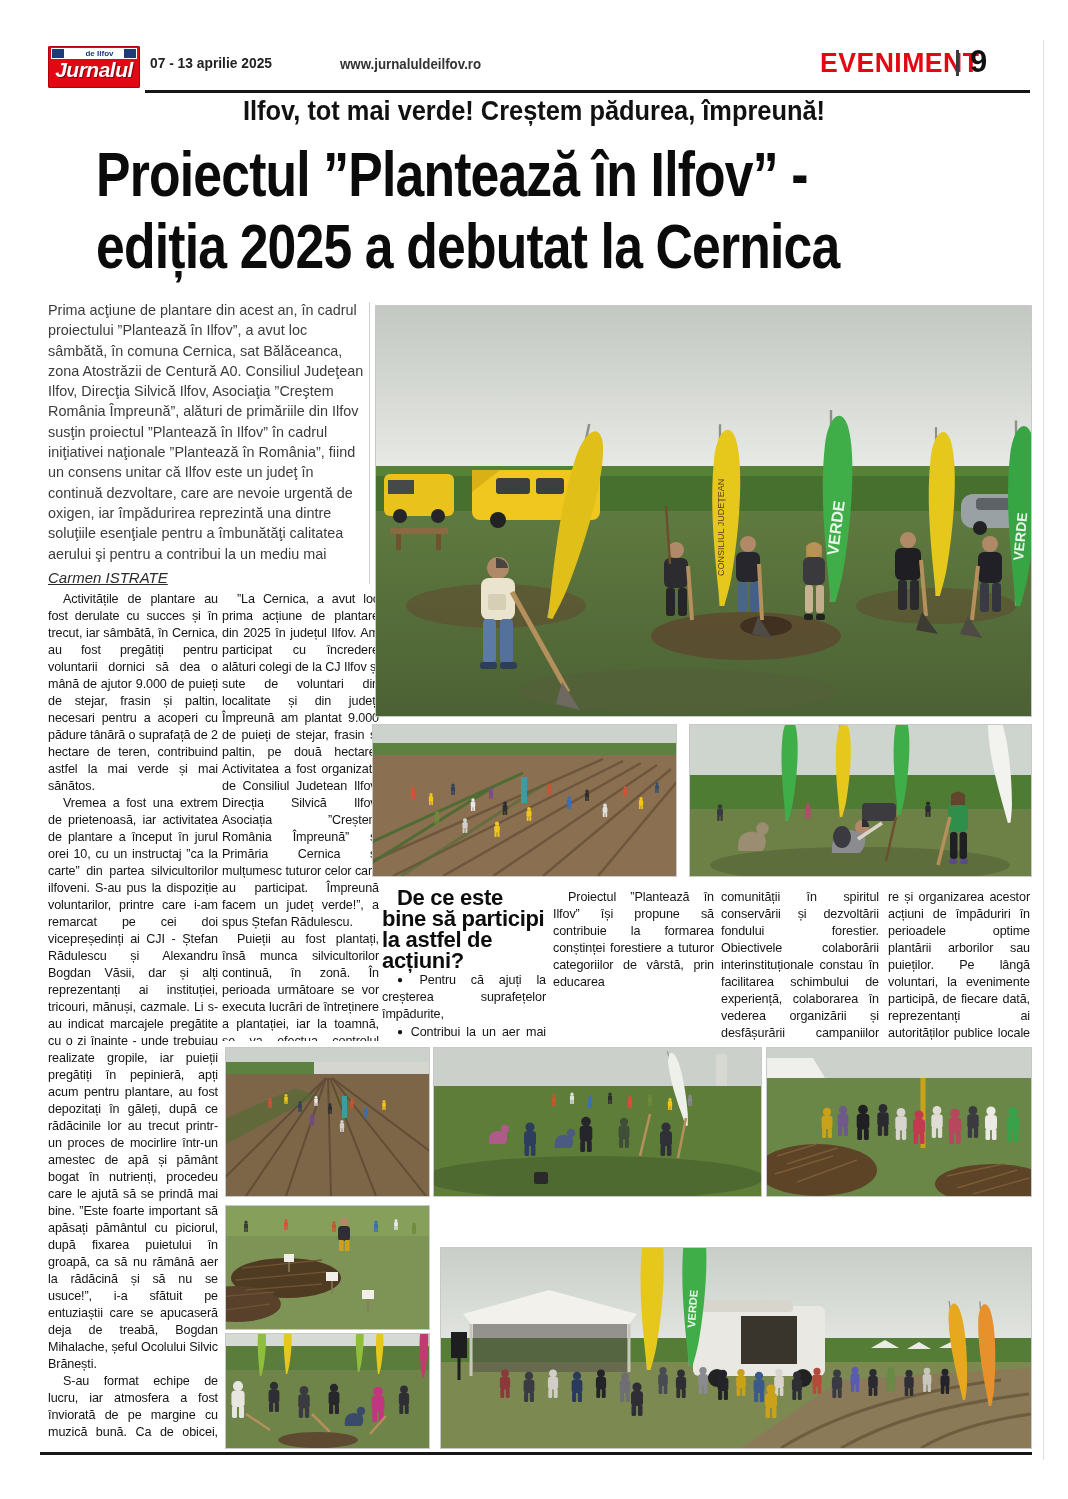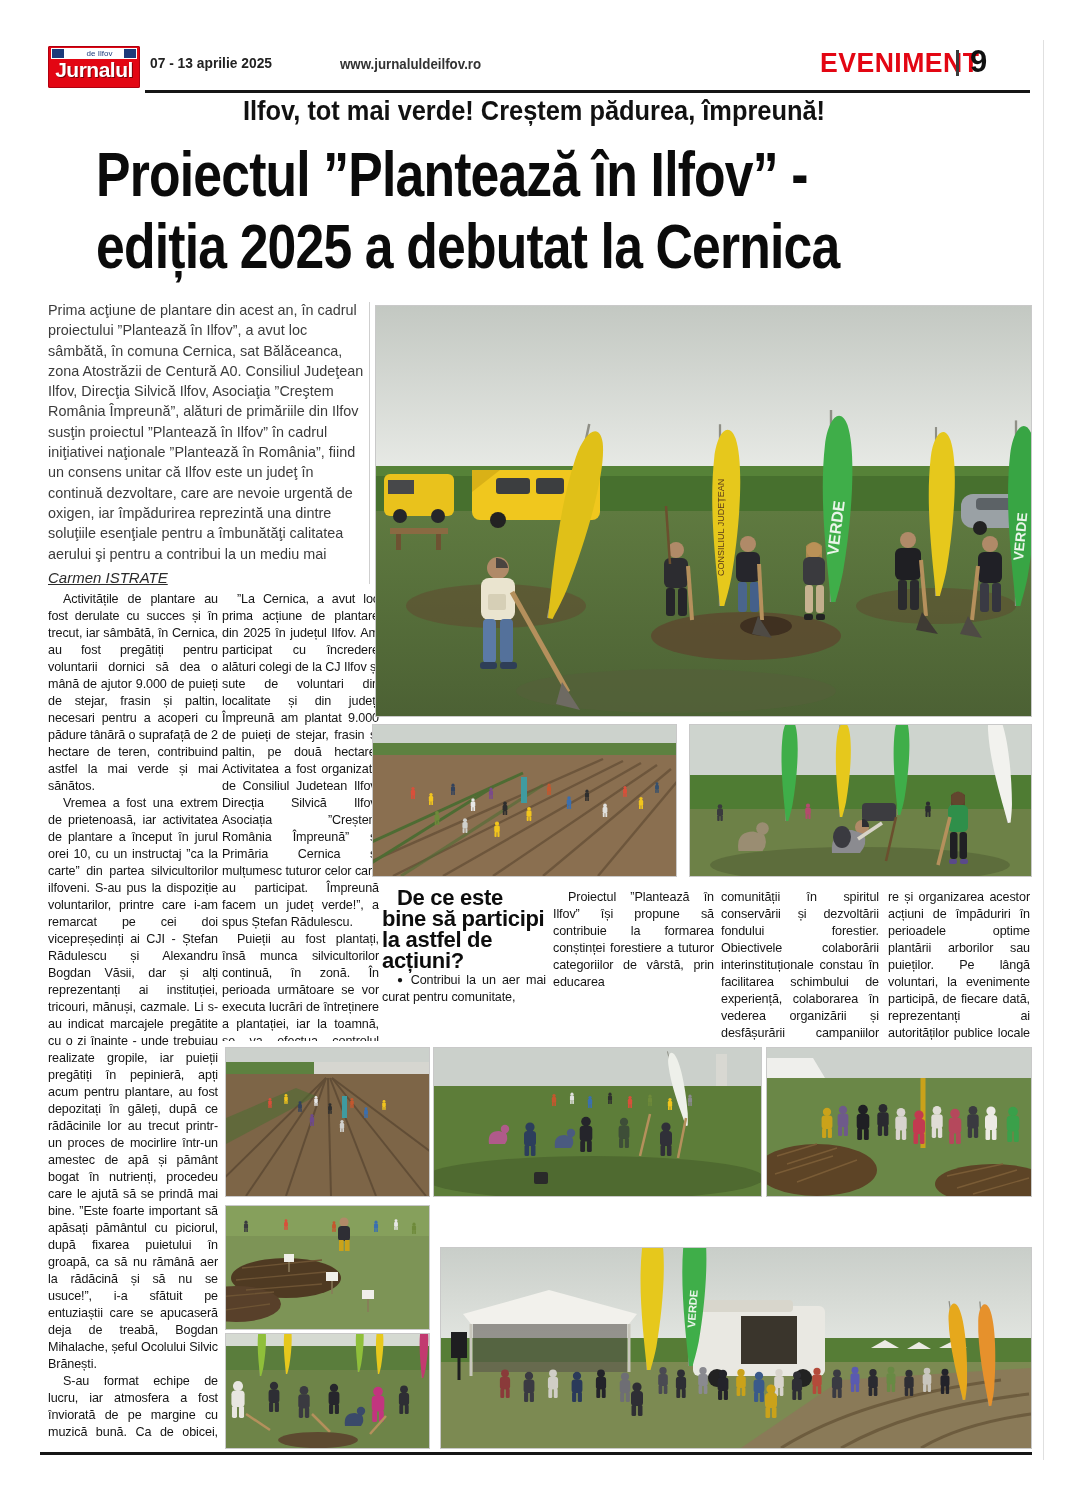--- a/index.html
+++ b/index.html
@@ -7,23 +7,23 @@
         font-family:"Liberation Sans", sans-serif;color:#1f1f1f;overflow:hidden;}
   .abs{position:absolute;}
 
   
   .logo{left:48px;top:46px;width:92px;height:42px;background:#e30613;border-radius:2px;
         box-shadow:0 0 0 1px #b00010 inset;}
   .logo-top{position:absolute;left:3px;top:2px;right:3px;height:11px;background:#fff;
             display:flex;align-items:center;justify-content:center;}
   .logo-top:before,.logo-top:after{content:"";width:12px;height:9px;background:#1d3a7a;position:absolute;top:1px;}
   .logo-top:before{left:1px;} .logo-top:after{right:1px;}
-  .logo-top span{font-size:8px;font-weight:normal;color:#1d3a7a;line-height:1;padding-left:11px;}
+  .logo-top span{font-size:8px;font-weight:bold;color:#1d3a7a;line-height:1;padding-left:11px;}
   .logo-main{position:absolute;left:0;right:0;top:12px;text-align:center;color:#fff;
-             font-weight:bold;font-size:21px;letter-spacing:-0.5px;
+             font-style:italic;font-weight:bold;font-size:21px;letter-spacing:-0.5px;
              text-shadow:1px 1px 0 #7a0008;}
   .hdr-date{left:150px;top:54px;font-size:15px;font-weight:bold;color:#222;transform:scaleX(0.92);transform-origin:left;}
   .hdr-site{left:340px;top:56px;font-size:14px;font-weight:bold;color:#333;transform:scaleX(0.95);transform-origin:left;}
   .hdr-section{left:820px;top:47px;font-size:28px;font-weight:bold;color:#e30613;
                letter-spacing:0.5px;transform:scaleX(0.95);transform-origin:left;}
   .hdr-divider{left:956px;top:50px;width:3px;height:26px;background:#3a3a3a;}
   .hdr-page{left:970px;top:44px;font-size:31px;font-weight:bold;color:#111;}
   .hdr-rule{left:145px;top:90px;width:885px;height:3px;background:#161616;}
   .page-edge{left:1043px;top:40px;width:1px;height:1420px;background:#e0e0e0;}
 
@@ -125,20 +125,21 @@
     <p>Vremea a fost una extrem de prietenoasă, iar activitatea de plantare a început în jurul orei 10, cu un instructaj ”ca la carte” din partea silvicultorilor ilfoveni. S-au pus la dispoziție voluntarilor, printre care i-am remarcat pe cei doi vicepreședinți ai CJI - Ștefan Rădulescu și Alexandru Bogdan Văsii, dar și alți reprezentanți ai instituției, tricouri, mănuși, cazmale. Li s-au indicat marcajele pregătite cu o zi înainte - unde trebuiau realizate gropile, iar puieții pregătiți în pepinieră, apți acum pentru plantare, au fost depozitați în găleți, după ce rădăcinile lor au trecut printr-un proces de mocirlire într-un amestec de apă și pământ bogat în nutrienți, procedeu care le ajută să se prindă mai bine. ”Este foarte important să apăsați pământul cu piciorul, după fixarea puietului în groapă, ca să nu rămână aer la rădăcină și să nu se usuce!”, i-a sfătuit pe entuziaștii care se apucaseră deja de treabă, Bogdan Mihalache, șeful Ocolului Silvic Brănești.</p>
     <p>S-au format echipe de lucru, iar atmosfera a fost înviorată de pe margine cu muzică bună. Ca de obicei, pentru hidratare au fost pregătite apă, cafele și ceai cald, gustări din fructe și un prânz gustos, binemeritat după efort.</p>
   </div>
   <div class="abs bodycol c2">
     <p>”La Cernica, a avut loc prima acțiune de plantare din 2025 în județul Ilfov. Am participat cu încredere alături colegi de la CJ Ilfov și sute de voluntari din localitate și din județ. Împreună am plantat 9.000 de puieți de stejar, frasin și paltin, pe două hectare. Activitatea a fost organizată de Consiliul Judetean Ilfov, Direcția Silvică Ilfov, Asociația ”Creștem România Împreună” și Primăria Cernica și mulțumesc tuturor celor care au participat. Împreună facem un județ verde!”, a spus Ștefan Rădulescu.</p>
     <p>Puieții au fost plantați, însă munca silvicultorilor continuă, în zonă. În perioada următoare se vor executa lucrări de întreținere a plantației, iar la toamnă, se va efectua controlul anual al regenerărilor, pentru a verifica cum s-au prins puieții. Unde va fi cazul se vor efectua lucrări de completări.</p>
   </div>
 
   <div class="abs bodycol c3">
     <p class="box-head">De ce este bine să participi la astfel de acțiuni?</p>
+    <p class="bullet b-ind1"><span class="dot">●</span><span>Pentru că ajuți la creșterea suprafețelor împădurite,</span></p>
     <p class="bullet b-ind2"><span class="dot">●</span><span>Contribui la un aer mai curat pentru comunitate,</span></p>
   </div>
   <div class="abs bodycol c4">
     <p>Proiectul ”Plantează în Ilfov” își propune să contribuie la formarea conștinței forestiere a tuturor categoriilor de vârstă, prin educarea</p>
   </div>
   <div class="abs bodycol c5">
     <p style="text-indent:0">comunității în spiritul conservării și dezvoltării fondului forestier. Obiectivele colaborării interinstituționale constau în facilitarea schimbului de experiență, colaborarea în vederea organizării și desfășurării campaniilor locale de planta-</p>
   </div>
   <div class="abs bodycol c6">
     <p style="text-indent:0">re și organizarea acestor acțiuni de împăduriri în perioadele optime plantării arborilor sau puieților. Pe lângă voluntari, la evenimente participă, de fiecare dată, reprezentanți ai autorităților publice locale și ai partenerilor implicați în proiect.</p>

